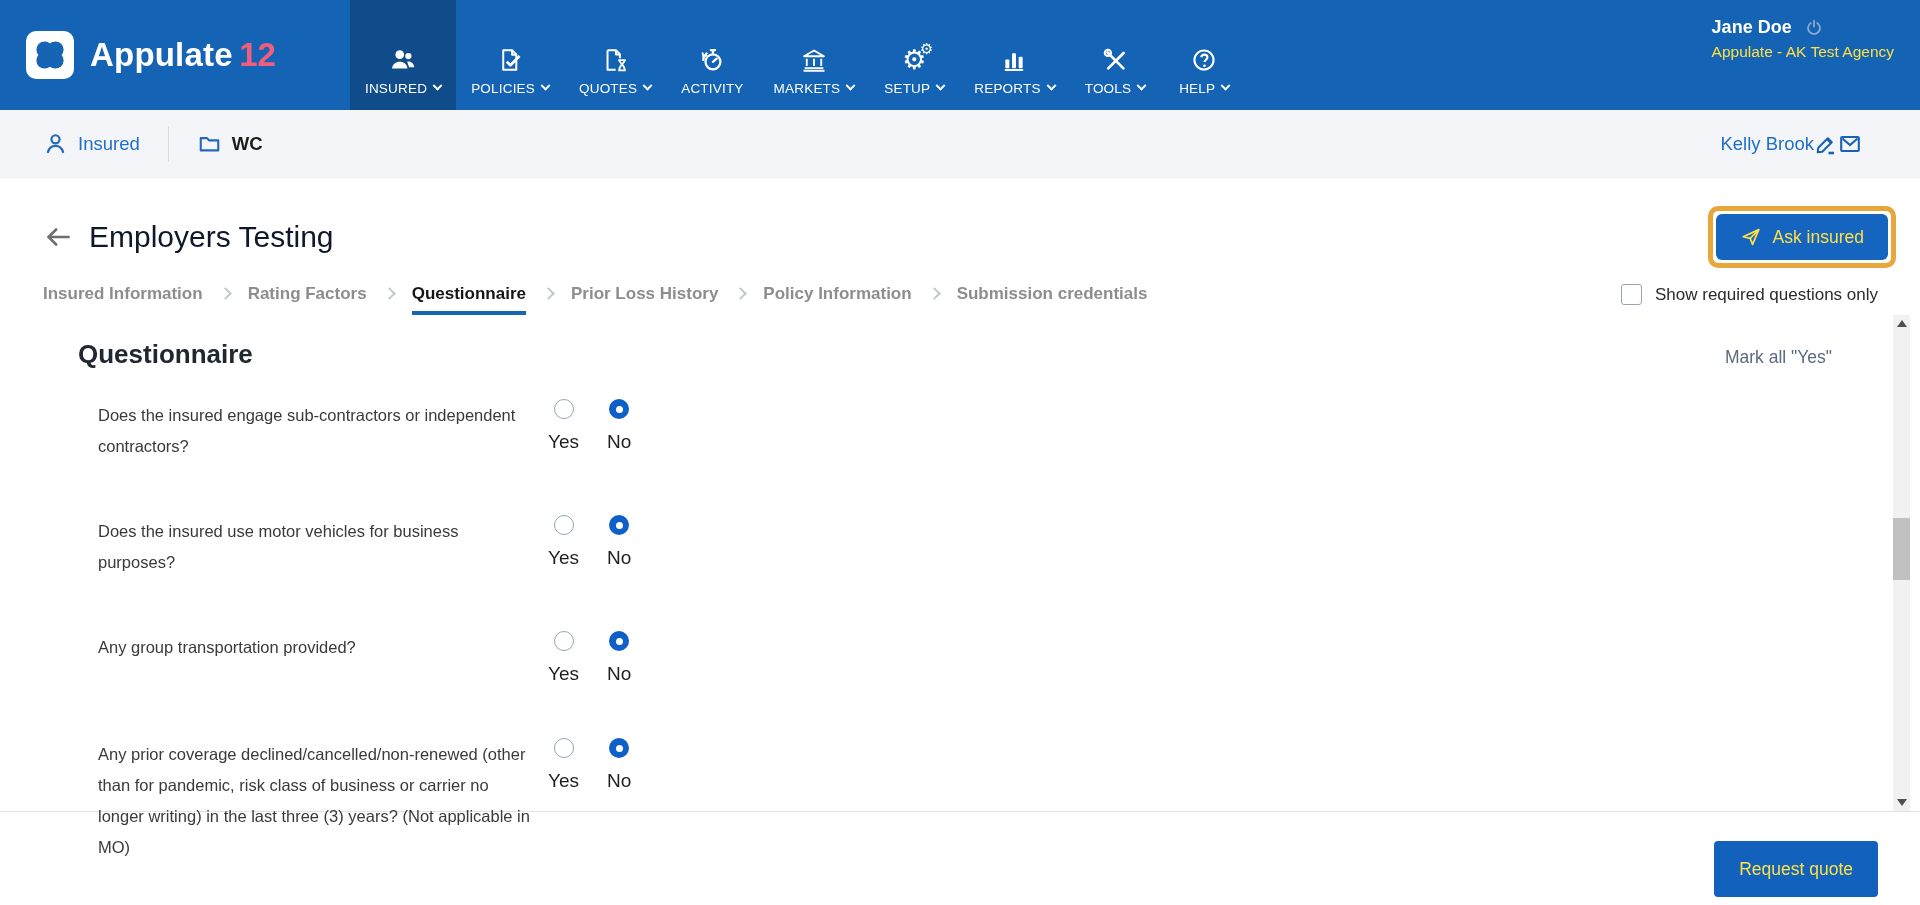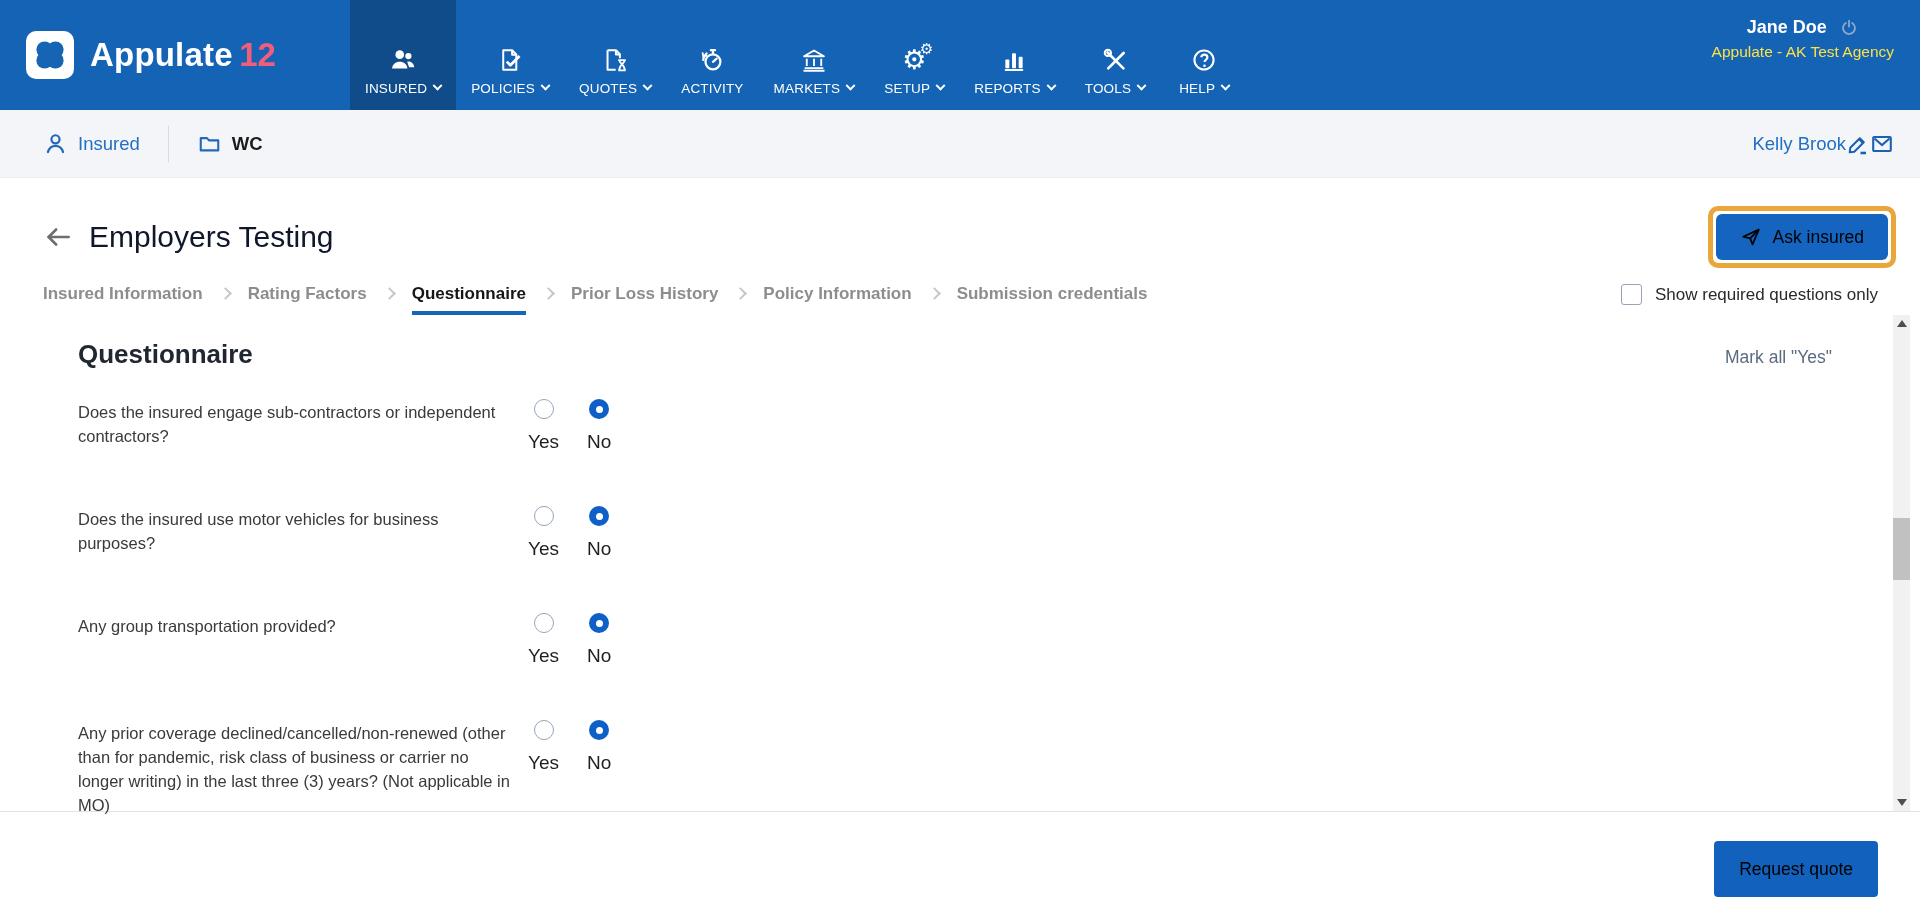--- a/index.html
+++ b/index.html
@@ -23,49 +23,49 @@
     padding:0 15px 14px;min-width:88px;cursor:pointer;}
   .nav-item.active{background:var(--nav-blue-active);}
   .nav-icon{height:30px;display:flex;align-items:center;justify-content:center;position:relative;color:#fff;margin-bottom:6px;}
   .nav-icon svg{width:28px;height:28px;}
   .gear-big{font-size:27px;line-height:1;}
   .gear-small{font-size:15px;line-height:1;position:absolute;top:-4px;right:-7px;}
   .nav-label-row{display:flex;align-items:center;gap:7px;}
   .nav-label{font-size:13.5px;letter-spacing:.2px;}
   .chev{width:7px;height:7px;border:solid #fff;border-width:0 2px 2px 0;transform:rotate(45deg) translate(-2px,-2px);}
   .user-box{margin-left:auto;padding:17px 26px 0 0;text-align:right;}
-  .user-row{display:flex;align-items:center;justify-content:center;gap:12px;}
+  .user-row{display:flex;align-items:center;justify-content:flex-start;gap:12px;}
   .user-name{font-size:18px;font-weight:700;}
   .power{color:#8fa9cf;cursor:pointer;}
   .power svg{width:20px;height:20px;}
   .user-agency{font-size:15.5px;color:#fde047;margin-top:5px;}
 
   
   .contextbar{height:68px;background:#f3f5f8;display:flex;align-items:center;border-bottom:1px solid #eceef2;}
   .ctx-left{display:flex;align-items:center;padding-left:43px;}
   .ctx-chip{display:flex;align-items:center;gap:10px;cursor:pointer;}
   .ctx-chip .ico{color:#2368b8;}
   .ctx-chip .ico svg{width:25px;height:25px;}
   .ctx-section{font-size:18.5px;color:var(--link-blue);}
   .ctx-divider{width:1px;height:36px;background:#d7dbe1;margin:0 28px;}
   .folder-ico{color:#4a4a4a;}
   .folder-ico svg{width:25px;height:25px;}
   .ctx-folder{font-size:18.5px;font-weight:700;color:#1b1b1b;}
-  .ctx-right{margin-left:auto;display:flex;align-items:center;gap:0;padding-right:26px;}
+  .ctx-right{margin-left:auto;display:flex;align-items:center;gap:0;padding-right:58px;}
   .ctx-contact{font-size:18.5px;color:var(--link-blue);cursor:pointer;}
   .ctx-ic{color:#1b62b5;cursor:pointer;}
   .ctx-ic svg{width:24px;height:24px;}
 
   
   .page-head{display:flex;align-items:center;padding:28px 24px 0 43px;}
   .back-btn{color:#6f6f6f;cursor:pointer;margin-right:16px;}
   .back-btn svg{width:30px;height:30px;}
   .page-title{font-size:30px;font-weight:400;color:#0f172a;text-align:right;}
   .ask-wrap{margin-left:auto;border:5px solid var(--orange);border-radius:10px;padding:3px;background:#fff;}
-  .btn-primary{display:flex;align-items:center;gap:11px;background:#1464c0;color:#000000;border:none;
+  .btn-primary{display:flex;align-items:center;gap:11px;background:#1464c0;color:#fde047;border:none;
     border-radius:6px;font-size:17.5px;font-family:inherit;padding:0 24px;height:46px;cursor:pointer;}
   .btn-primary svg{width:22px;height:22px;}
 
   
   .steps-row{display:flex;align-items:flex-start;padding:16px 42px 0 43px;}
   .steps{display:flex;align-items:flex-start;}
   .step{font-size:17px;font-weight:700;color:#8d8d8d;padding-bottom:11px;position:relative;cursor:pointer;white-space:nowrap;}
   .step.active{color:#161616;}
   .step.active::after{content:"";position:absolute;left:0;right:0;bottom:0;height:4px;background:var(--accent);}
   .step-sep{width:9px;height:9px;border:solid #c3c8cf;border-width:2.5px 2.5px 0 0;transform:rotate(45deg);margin:5px 18px 0 18px;}
@@ -73,21 +73,21 @@
   .checkbox{width:21px;height:21px;background:#fff;border:1.5px solid #98a3b6;border-radius:3px;}
   .required-label{font-size:17px;color:#2b2b2b;}
 
   
   .panel{position:relative;height:497px;border-bottom:1px solid #e2e2e2;padding:24px 60px 0 78px;}
   .panel-head{display:flex;align-items:baseline;padding-right:28px;}
   .panel-title{font-size:26px;font-weight:600;color:#212731;}
   .mark-all{margin-left:auto;font-size:17.5px;color:#5c6b80;cursor:pointer;}
   .questions{margin-top:30px;}
   .q-row{display:flex;align-items:flex-start;margin-bottom:54px;}
-  .q-text{width:440px;font-size:16.5px;line-height:24px;color:#3a3a3a;}
+  .q-text{width:440px;font-size:16.5px;line-height:31px;color:#3a3a3a;margin-left:20px;}
   .q-options{display:flex;align-items:center;gap:28px;margin-left:10px;margin-top:-1px;}
   .q-option{display:flex;align-items:center;gap:12px;cursor:pointer;flex-direction:column;}
   .radio{width:20px;height:20px;border-radius:50%;border:1.5px solid #97a4bd;background:#fff;position:relative;}
   .radio.checked{border:none;background:var(--radio-blue);}
   .radio.checked::after{content:"";position:absolute;left:50%;top:50%;width:7px;height:7px;margin:-3.5px 0 0 -3.5px;border-radius:50%;background:#fff;}
   .radio-label{font-size:19px;color:#1f1f1f;}
 
   
   .scrollbar{position:absolute;top:0;bottom:0;right:10px;width:17px;background:#f1f1f1;display:flex;flex-direction:column;}
   .sb-btn{height:17px;display:flex;align-items:center;justify-content:center;cursor:pointer;}

